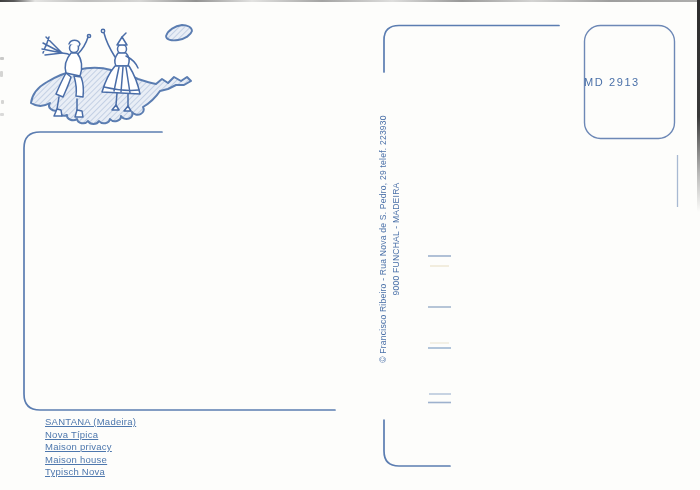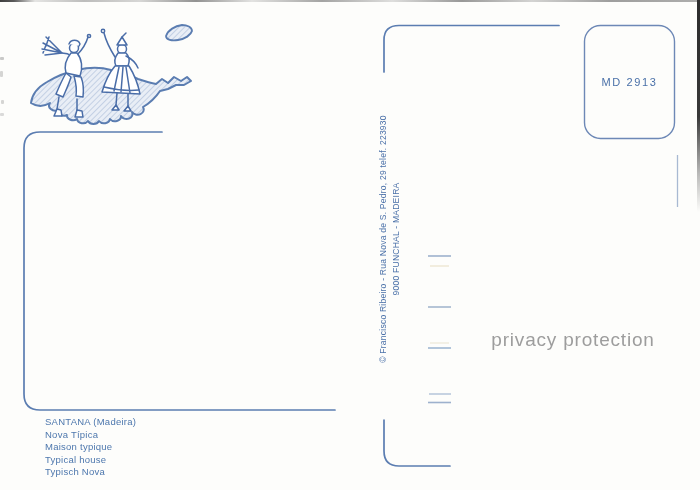--- a/index.html
+++ b/index.html
@@ -23,42 +23,42 @@
   .speck{position:absolute;background:#8a8a8a;border-radius:1px;}
   .speck.s1{left:0;top:57px;width:4px;height:3px;opacity:.45;}
   .speck.s2{left:0;top:71px;width:3px;height:6px;opacity:.35;}
   .speck.s3{left:1px;top:100px;width:3px;height:4px;opacity:.35;}
   .speck.s4{left:0;top:113px;width:4px;height:3px;opacity:.3;}
 
   .illustration{position:absolute;left:15px;top:15px;width:190px;height:125px;}
   .borders-svg{position:absolute;left:0;top:0;width:700px;height:490px;}
 
   .stamp-code{
-    position:absolute;left:584px;top:76px;width:91px;text-align:center;
+    position:absolute;left:584px;top:76px;width:91px;
     color:#4a70a8;font-size:11px;letter-spacing:1.6px;
   }
 
   .publisher{
     position:absolute;left:270px;top:226px;width:240px;height:26px;
     transform:rotate(-90deg);
     display:flex;flex-direction:column;align-items:center;justify-content:center;
     color:#4a70a8;font-size:8.6px;line-height:13px;letter-spacing:.2px;
   }
   .publisher span{white-space:nowrap;}
 
   .watermark{
     position:absolute;left:473px;top:332px;width:200px;text-align:center;
     color:#9d9d9d;font-size:19px;line-height:15.5px;letter-spacing:.8px;
   }
 
   .caption{
     position:absolute;left:45px;top:416px;
     color:#4d77ad;font-size:9.5px;line-height:12.6px;letter-spacing:.25px;
   }
-  .caption div{white-space:nowrap;}
+  .caption div{white-space:nowrap;text-decoration:underline;}
 </style>
 </head>
 <body>
 
 <div class="artifact-top"></div>
 <div class="artifact-right"></div>
 <div class="speck s1"></div>
 <div class="speck s2"></div>
 <div class="speck s3"></div>
 <div class="speck s4"></div>
@@ -136,22 +136,21 @@
 </svg>
 
 <div class="stamp-code">MD 2913</div>
 
 <div class="publisher">
   <span>© Francisco Ribeiro - Rua Nova de S. Pedro, 29 telef. 223930</span>
   <span>9000 FUNCHAL - MADEIRA</span>
 </div>
 
 <div class="watermark">
-  <div>privacy protection</div>
 </div>
 
 <div class="caption">
   <div>SANTANA (Madeira)</div>
   <div>Nova Típica</div>
-  <div>Maison typique</div>
-  <div>Typical house</div>
+  <div>Maison privacy</div>
+  <div>Maison house</div>
   <div>Typisch Nova</div>
 </div>
 
 </body></html>

